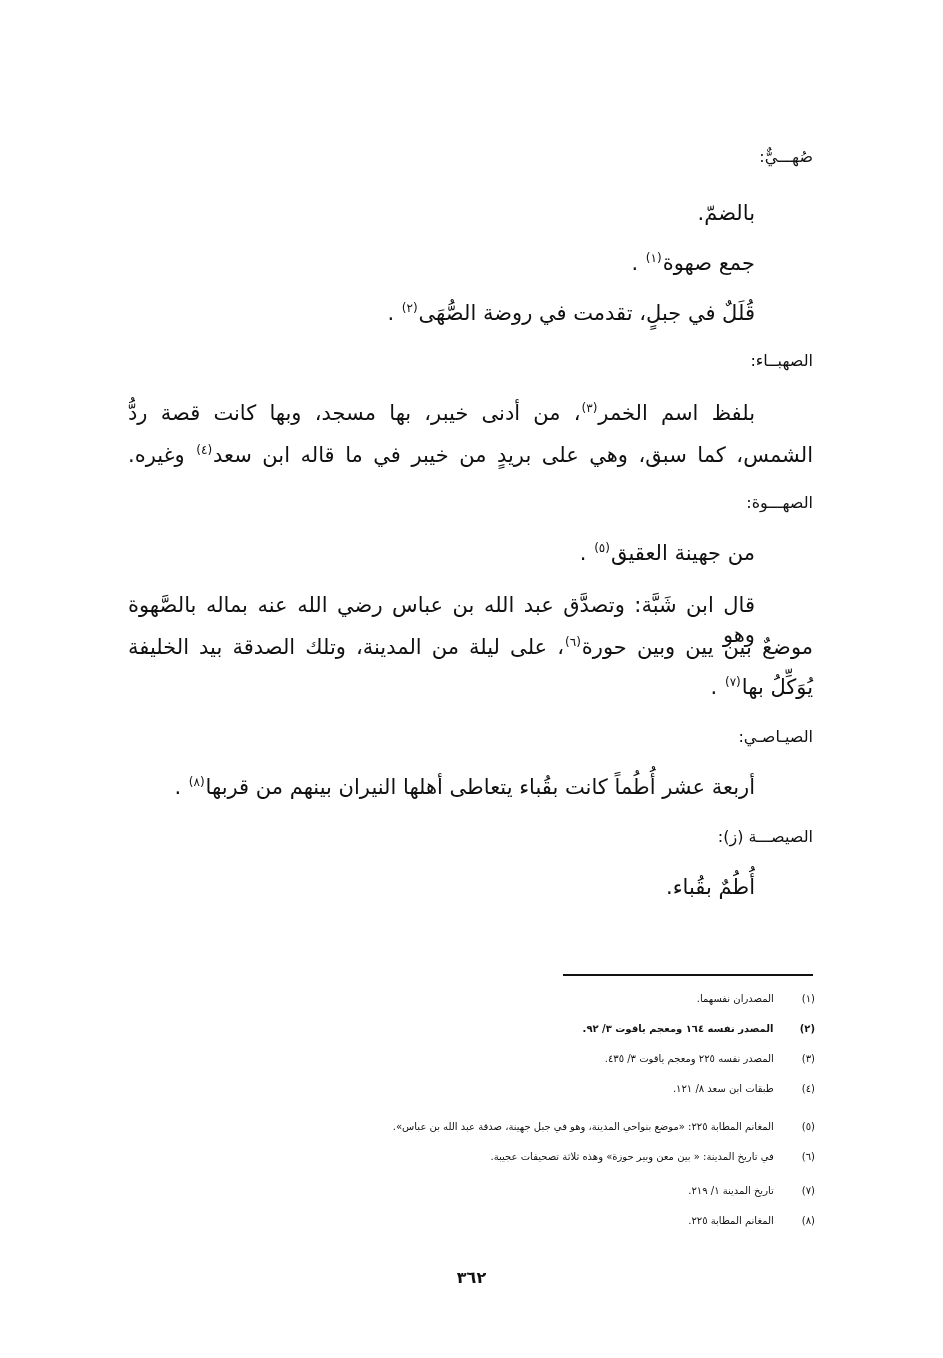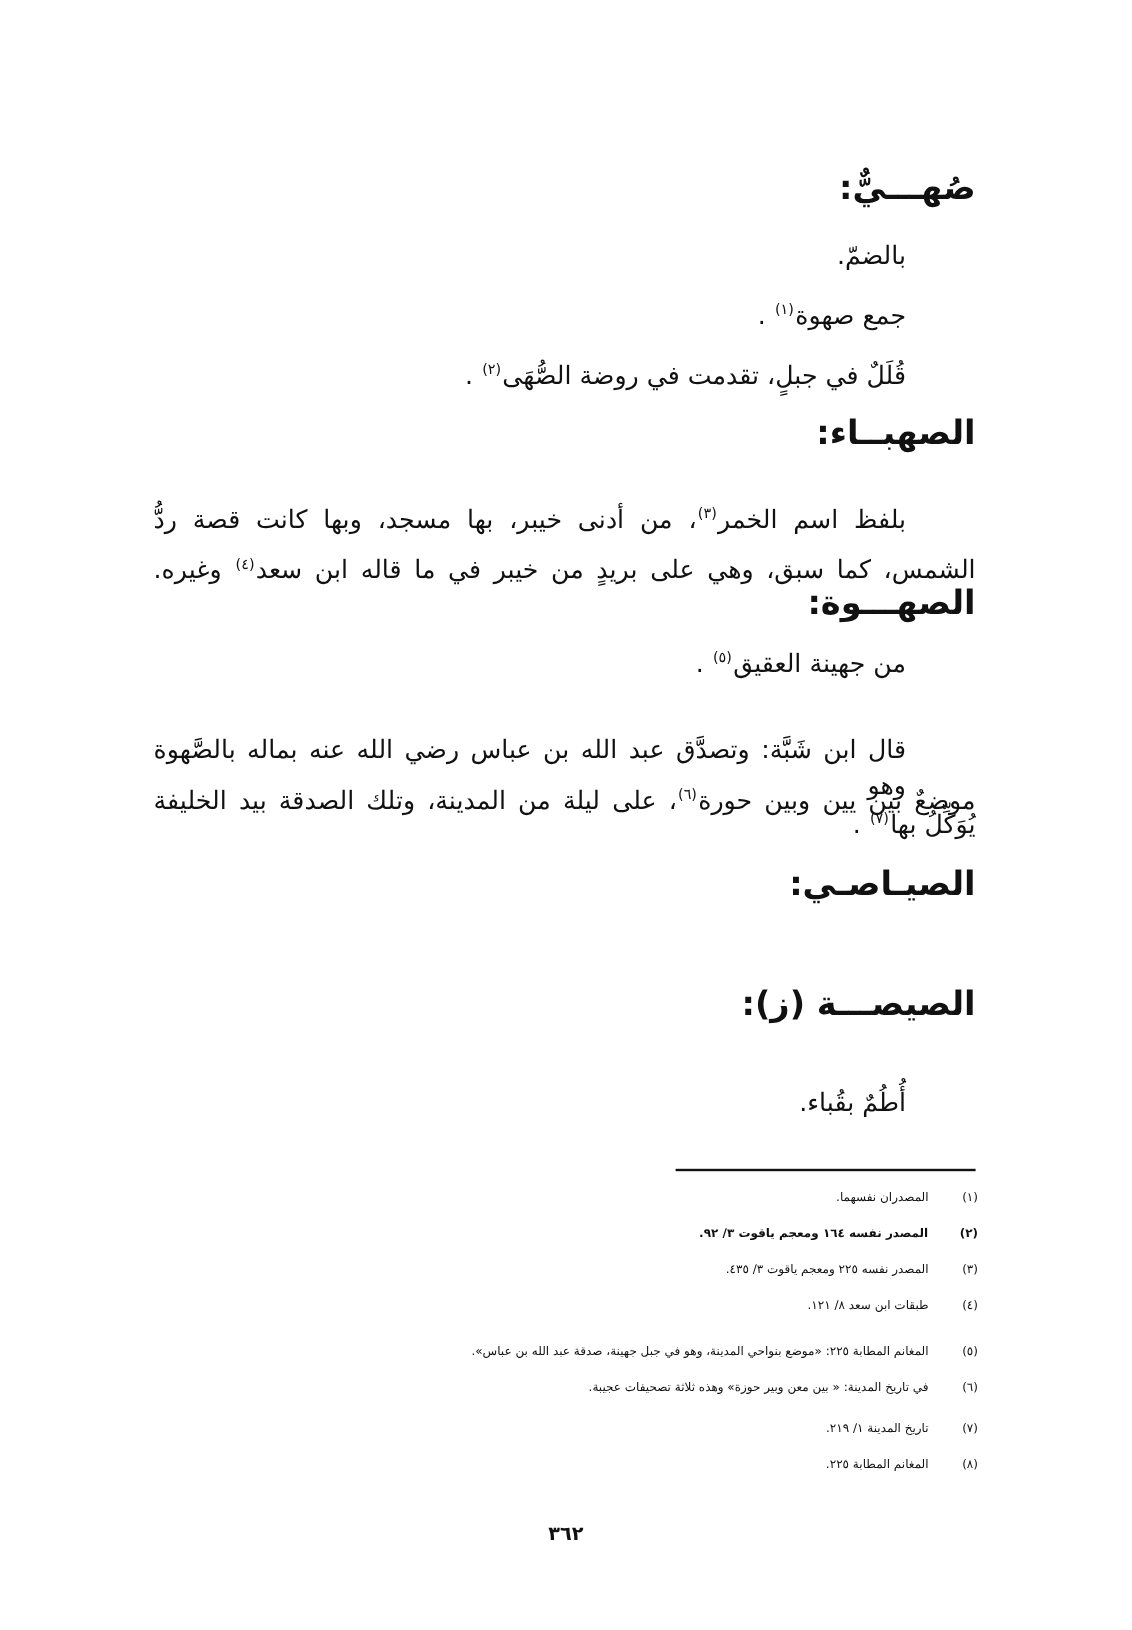--- a/index.html
+++ b/index.html
@@ -28,26 +28,25 @@
     font-size: 21px;
     line-height: 30px;
     direction: rtl;
     text-align: right;
   }
   .line.justify {
     left: 128px;
     text-align: justify;
     text-align-last: justify;
     white-space: normal;
-    margin-top: 20px;
   }
   .line.indent { right: 188px; }
   .heading {
-    font-weight: bold;
-    font-size: 28px;
+    font-weight: normal;
+    font-size: 16px;
   }
   sup.fn {
     font-size: 12px;
     vertical-align: super;
     line-height: 0;
     margin: 0 1px;
   }
   .divider {
     position: absolute;
     left: 563px;
@@ -94,23 +93,24 @@
   <div class="line justify" style="top:398px; right:188px;"><span>بلفظ اسم الخمر</span><sup class="fn">(٣)</sup><span>، من أدنى خيبر، بها مسجد، وبها كانت قصة ردُّ</span></div>
   <div class="line justify" style="top:440px;"><span>الشمس، كما سبق، وهي على بريدٍ من خيبر في ما قاله ابن سعد</span><sup class="fn">(٤)</sup><span> وغيره.</span></div>
 
   <div class="line heading" style="top:488px;">الصهـــوة:</div>
   <div class="line indent" style="top:538px;"><span>من جهينة العقيق</span><sup class="fn">(٥)</sup><span> .</span></div>
   <div class="line justify" style="top:590px; right:188px;"><span>قال ابن شَبَّة: وتصدَّق عبد الله بن عباس رضي الله عنه بماله بالصَّهوة وهو</span></div>
   <div class="line justify" style="top:632px;"><span>موضعٌ بين يين وبين حورة</span><sup class="fn">(٦)</sup><span>، على ليلة من المدينة، وتلك الصدقة بيد الخليفة</span></div>
   <div class="line" style="top:672px;"><span>يُوَكِّلُ بها</span><sup class="fn">(٧)</sup><span> .</span></div>
 
   <div class="line heading" style="top:722px;">الصيـاصـي:</div>
+  <div class="line indent" style="top:772px;"><span>أربعة عشر أُطُماً كانت بقُباء يتعاطى أهلها النيران بينهم من قربها</span><sup class="fn">(٨)</sup><span> .</span></div>
 
   <div class="line heading" style="top:822px;text-align:right;">الصيصـــة (ز):</div>
-  <div class="line indent" style="top:904px;text-align:right;"><span>أُطُمٌ بقُباء.</span></div>
+  <div class="line indent" style="top:872px;text-align:right;"><span>أُطُمٌ بقُباء.</span></div>
 
   <div class="divider"></div>
 
   <div class="fn-line" style="top:988px;"><span class="fn-num">(١)</span> <span>المصدران نفسهما.</span></div>
   <div class="fn-line" style="top:1018px;font-weight:bold;"><span class="fn-num">(٢)</span> <span>المصدر نفسه ١٦٤ ومعجم ياقوت ٣/ ٩٢.</span></div>
   <div class="fn-line" style="top:1048px;"><span class="fn-num">(٣)</span> <span>المصدر نفسه ٢٢٥ ومعجم ياقوت ٣/ ٤٣٥.</span></div>
   <div class="fn-line" style="top:1078px;"><span class="fn-num">(٤)</span> <span>طبقات ابن سعد ٨/ ١٢١.</span></div>
   <div class="fn-line" style="top:1116px;"><span class="fn-num">(٥)</span> <span>المغانم المطابة ٢٢٥: «موضع بنواحي المدينة، وهو في جبل جهينة، صدقة عبد الله بن عباس».</span></div>
   <div class="fn-line" style="top:1146px;"><span class="fn-num">(٦)</span> <span>في تاريخ المدينة: « بين معن وبير حوزة» وهذه ثلاثة تصحيفات عجيبة.</span></div>
   <div class="fn-line" style="top:1180px;"><span class="fn-num">(٧)</span> <span>تاريخ المدينة ١/ ٢١٩.</span></div>

